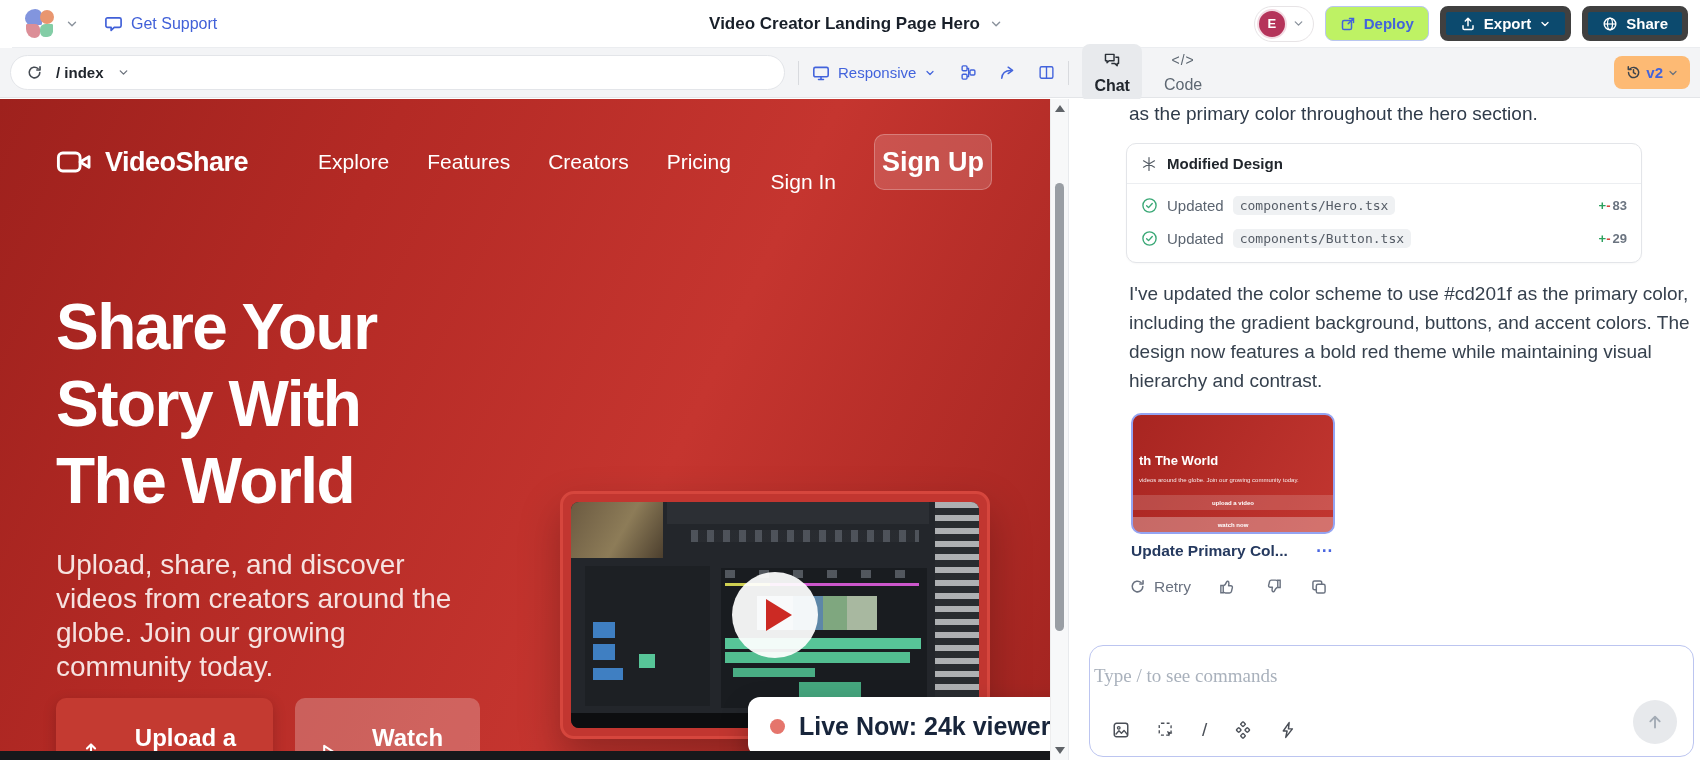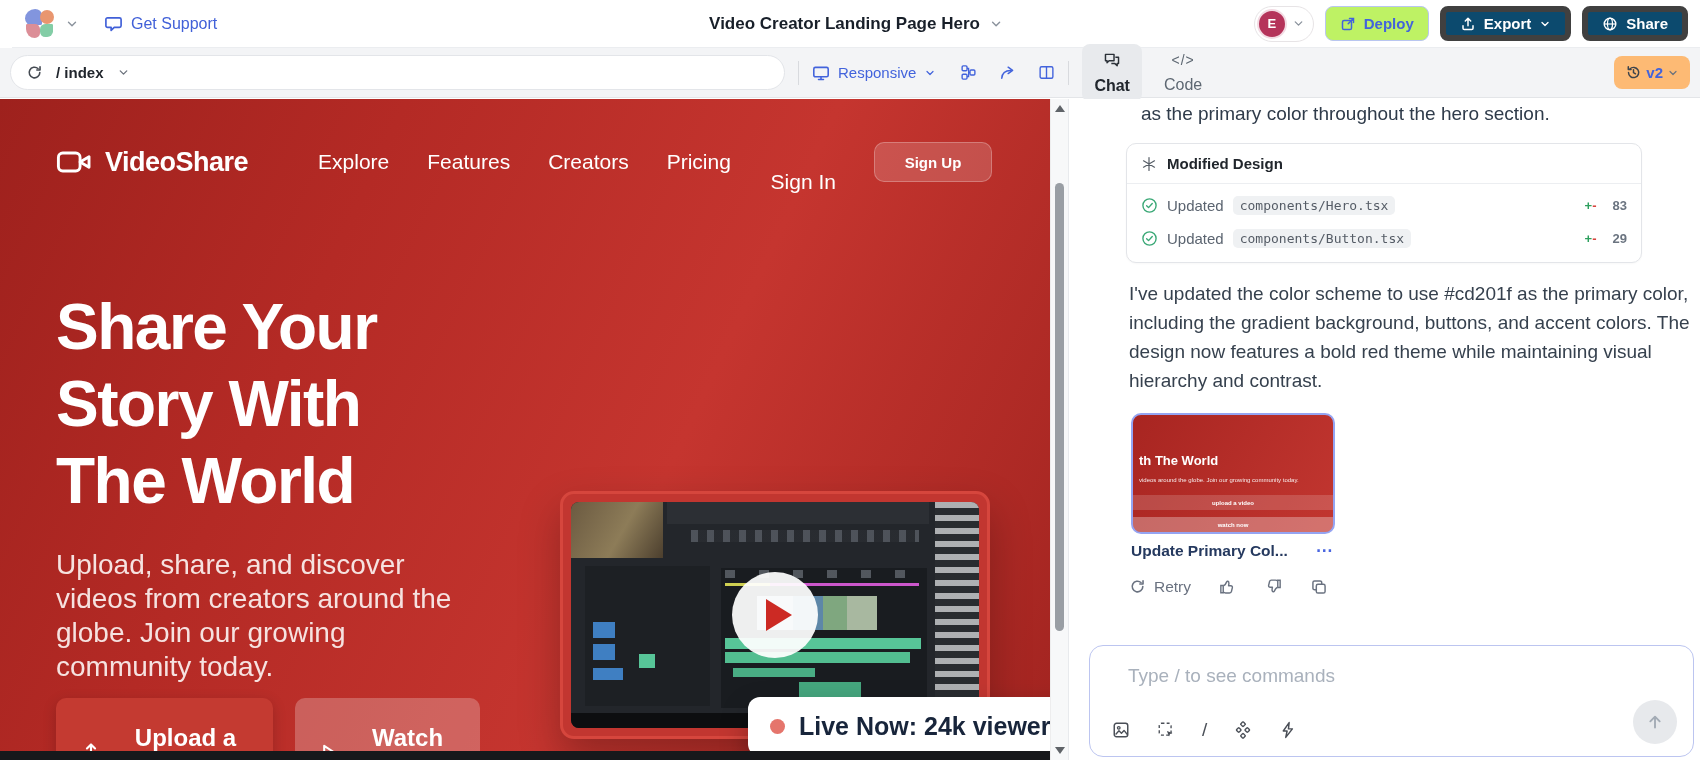--- a/index.html
+++ b/index.html
@@ -53,22 +53,22 @@
 
   
   .preview { position:relative; width:1050px; flex:none; overflow:hidden; color:#fff;
              background:linear-gradient(115deg,#9e211d 0%,#b42a25 30%,#c5352f 62%,#a22420 100%); }
   .pnav { position:absolute; top:24px; left:56px; right:58px; height:78px; display:flex; align-items:center; }
   .brand { display:flex; align-items:center; gap:13px; font-size:27px; font-weight:800; letter-spacing:-0.5px; }
   .plinks { display:flex; gap:38px; margin-left:70px; font-size:21px; }
   .plinks span { cursor:pointer; }
   .pnav-right { margin-left:auto; display:flex; align-items:center; gap:38px; }
   .signin { font-size:21px; cursor:pointer;margin-top:40px; }
-  .signup { width:118px; height:40px; border-radius:10px; background:rgba(255,255,255,0.16);
-            border:1px solid rgba(255,255,255,0.25); font-size:15px; font-weight:700; color:#fff;
+  .signup { width:118px; height:56px; border-radius:10px; background:rgba(255,255,255,0.16);
+            border:1px solid rgba(255,255,255,0.25); font-size:27px; font-weight:700; color:#fff;
             display:flex; align-items:center; justify-content:center; cursor:pointer; }
   .hero-copy { position:absolute; left:56px; top:190px; width:440px; }
   .hero-copy h1 { font-size:64px; line-height:77px; font-weight:800; letter-spacing:-1.5px; }
   .hero-desc { margin-top:28px; font-size:28px; line-height:34px; color:#f6e2e0; width:420px; }
   .hero-btns { position:absolute; left:56px; top:599px; display:flex; gap:22px; }
   .hbtn { height:110px; border-radius:10px; display:flex; align-items:center; justify-content:center; gap:18px;
           font-size:24px; font-weight:700; color:#fff; text-align:center; cursor:pointer; }
   .hbtn .txt { width:130px; line-height:30px; }
   .hbtn-upload { width:217px; background:#c43a31; box-shadow:0 4px 14px rgba(0,0,0,0.18); }
   .hbtn-watch  { width:185px; background:rgba(255,255,255,0.24); }
@@ -121,49 +121,49 @@
   
   .vscroll { width:18px; flex:none; position:relative; background:#f7f8f9; border-left:1px solid #ededee; }
   .sarrow { position:absolute; left:50%; transform:translateX(-50%); width:0; height:0;
             border-left:5px solid transparent; border-right:5px solid transparent; }
   .sarrow.up { top:6px; border-bottom:7px solid #5f6368; }
   .sarrow.down { bottom:6px; border-top:7px solid #5f6368; }
   .sthumb { position:absolute; left:4px; width:9px; top:84px; height:448px; background:#999ea4; border-radius:5px; }
 
   
   .chat { position:relative; flex:1; background:#fff; border-left:1px solid #e8eaed; overflow:hidden; }
-  .msg-top { position:absolute; left:72px; top:4px; right:30px; font-size:19px; color:#2f3b4a; }
+  .msg-top { position:absolute; left:60px; top:4px; right:30px; font-size:19px; color:#2f3b4a; }
   .mcard { position:absolute; left:57px; top:44px; width:516px; background:#fff;
            border:1px solid #e3e5e9; border-radius:10px; box-shadow:0 1px 2px rgba(0,0,0,0.03); }
   .mcard-h { display:flex; align-items:center; gap:10px; padding:11px 14px; font-size:15px; font-weight:700;
              color:#21262c; border-bottom:1px solid #eceef1; }
   .mrows { padding:5px 0 7px; }
   .mrow { display:flex; align-items:center; gap:9px; padding:7px 14px; font-size:15px; color:#5b6470; }
   .pill { font-family:"DejaVu Sans Mono", monospace; font-size:13px; background:#eff1f3; border-radius:5px;
           padding:2px 7px; color:#555c66; }
   .diff { margin-left:auto; font-size:13px; font-weight:600; }
-  .diff .p { color:#2da05e; } .diff .m { color:#d6453d; } .diff .n { color:#6b7480; margin-left:16px; }
+  .diff .p { color:#2da05e; } .diff .m { color:#d6453d; } .diff .n { color:#6b7480; margin-left:2px; }
   .para { position:absolute; left:60px; top:180px; width:578px; font-size:19px; line-height:29px; color:#36414e; }
   .thumb { position:absolute; left:62px; top:314px; width:204px; height:121px; border:2px solid #95a4f2;
            border-radius:10px; overflow:hidden; background:linear-gradient(120deg,#a82521,#c23630); cursor:pointer; }
   .thumb .th { position:absolute; left:6px; top:38px; font-size:13px; font-weight:800; color:#fff; }
   .thumb .tc { position:absolute; left:6px; top:62px; font-size:6px; color:rgba(255,255,255,0.9); white-space:nowrap; }
   .thumb .tb1 { position:absolute; left:0; right:0; top:80px; height:15px; background:rgba(255,255,255,0.16);
                 font-size:6px; font-weight:700; color:#fff; display:flex; align-items:center; justify-content:center; }
   .thumb .tb2 { position:absolute; left:0; right:0; top:102px; height:15px; background:rgba(255,255,255,0.3);
                 font-size:6px; font-weight:700; color:#fff; display:flex; align-items:center; justify-content:center; }
   .trow { position:absolute; left:62px; top:441px; display:flex; align-items:center; gap:28px; }
   .ttitle { font-size:15.5px; font-weight:700; color:#25395f; }
   .tdots { color:#4a66e0; font-size:17px; font-weight:700; letter-spacing:1px; cursor:pointer; }
   .actions { position:absolute; left:60px; top:478px; display:flex; align-items:center; gap:27px; color:#6a7280;justify-content:flex-end; }
   .retry { display:flex; align-items:center; gap:8px; font-size:15.5px; cursor:pointer; }
   .inputbox { position:absolute; left:20px; right:6px; top:546px; height:112px; background:#fff;
               border:1.5px solid #bcc5f0; border-radius:14px; }
-  .inputbox input { position:absolute; left:38px; right:80px; top:14px; height:32px; border:none; outline:none;
-                    font-size:19px; color:#0f766e; font-family:Liberation Sans, sans-serif; }
+  .inputbox input { position:absolute; left:4px; right:80px; top:14px; height:32px; border:none; outline:none;
+                    font-size:19px; color:#0f766e; font-family:Liberation Serif, serif; }
   .inputbox input::placeholder { color:#a9b1bc; }
   .input-icons { position:absolute; left:22px; bottom:15px; display:flex; align-items:center; gap:27px; color:#4a4f57; }
   .slash { font-size:19px; color:#4a4f57; font-weight:500; }
   .send { position:absolute; right:16px; bottom:12px; width:44px; height:44px; border-radius:50%;
           background:#e7e9ec; color:#a3abb5; display:flex; align-items:center; justify-content:center; cursor:pointer; }
 </style>
 </head>
 <body>
 
 <div class="app">

